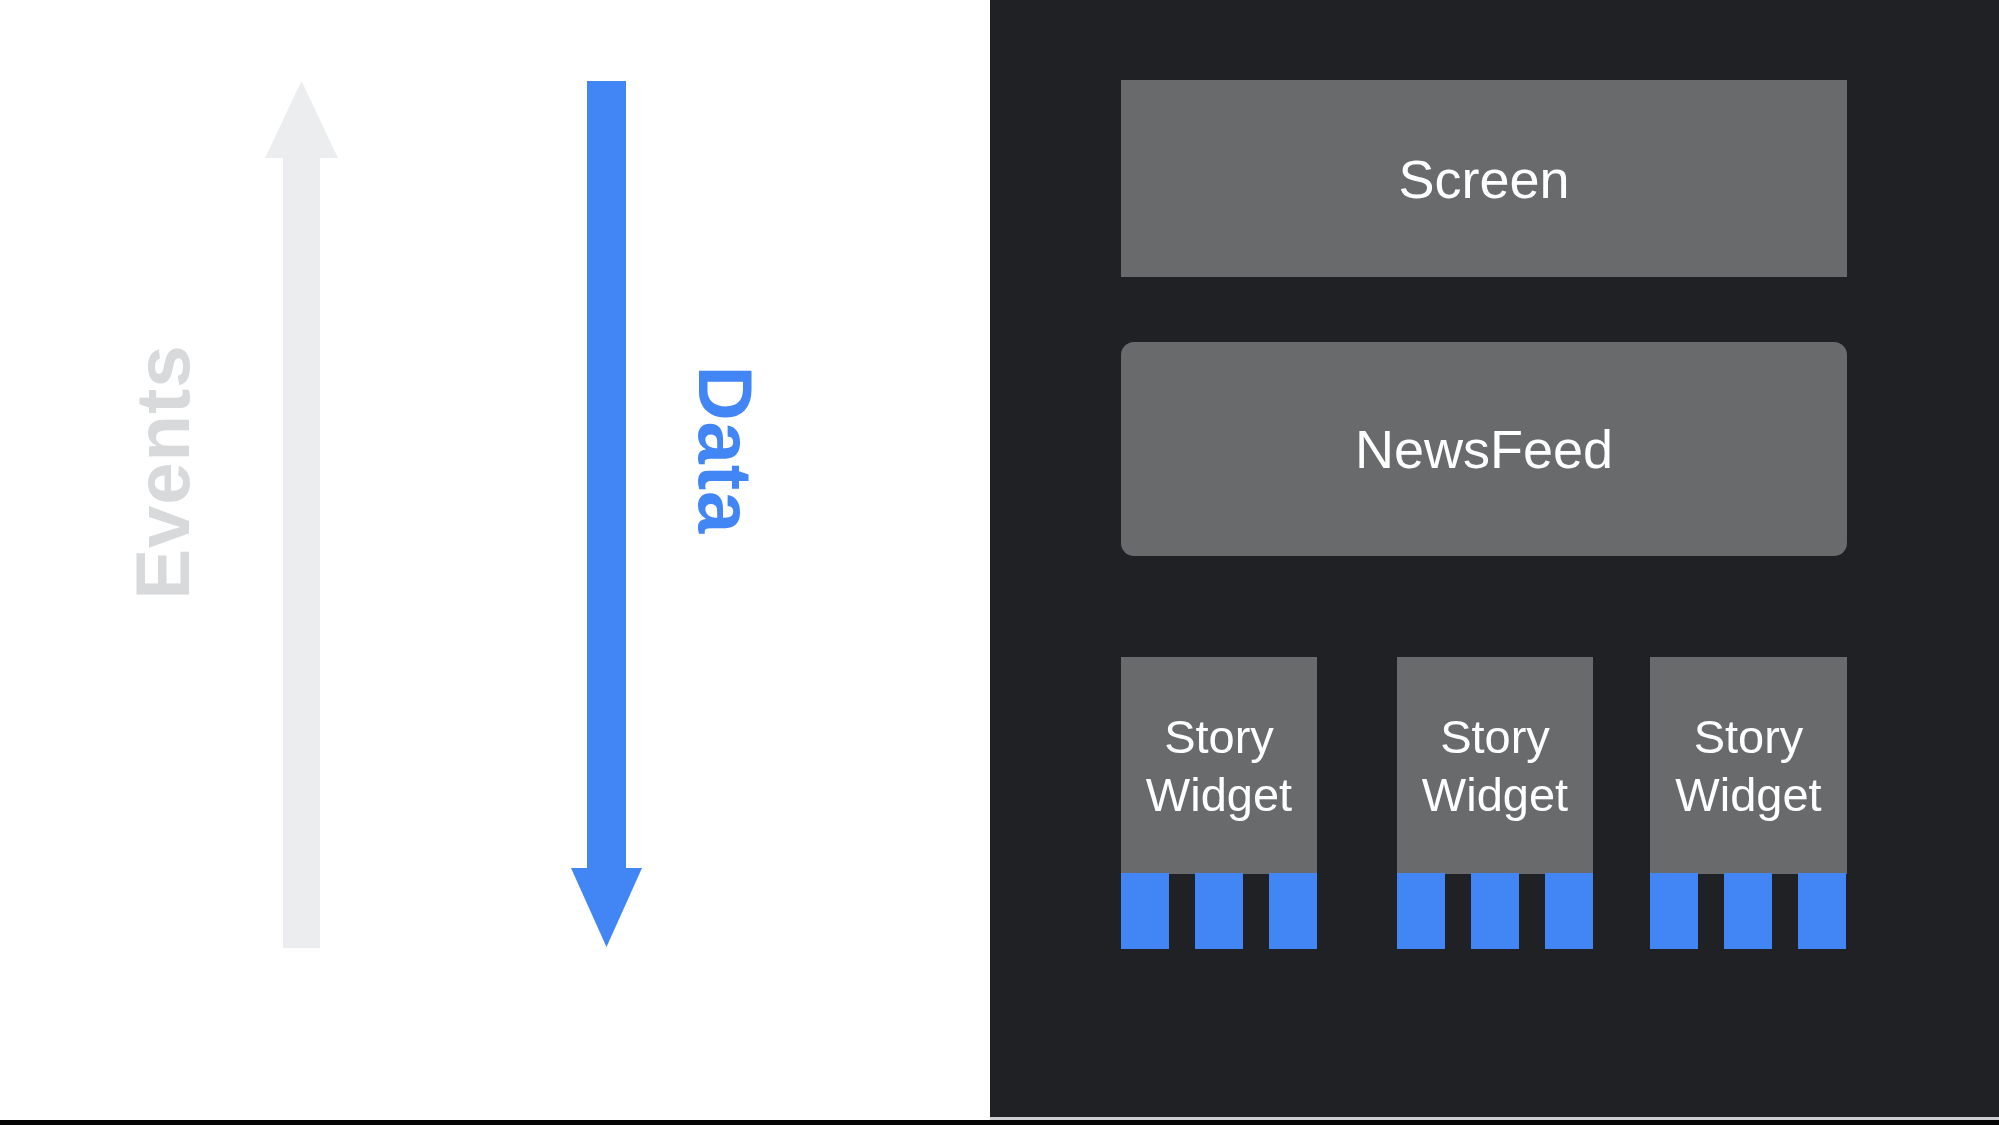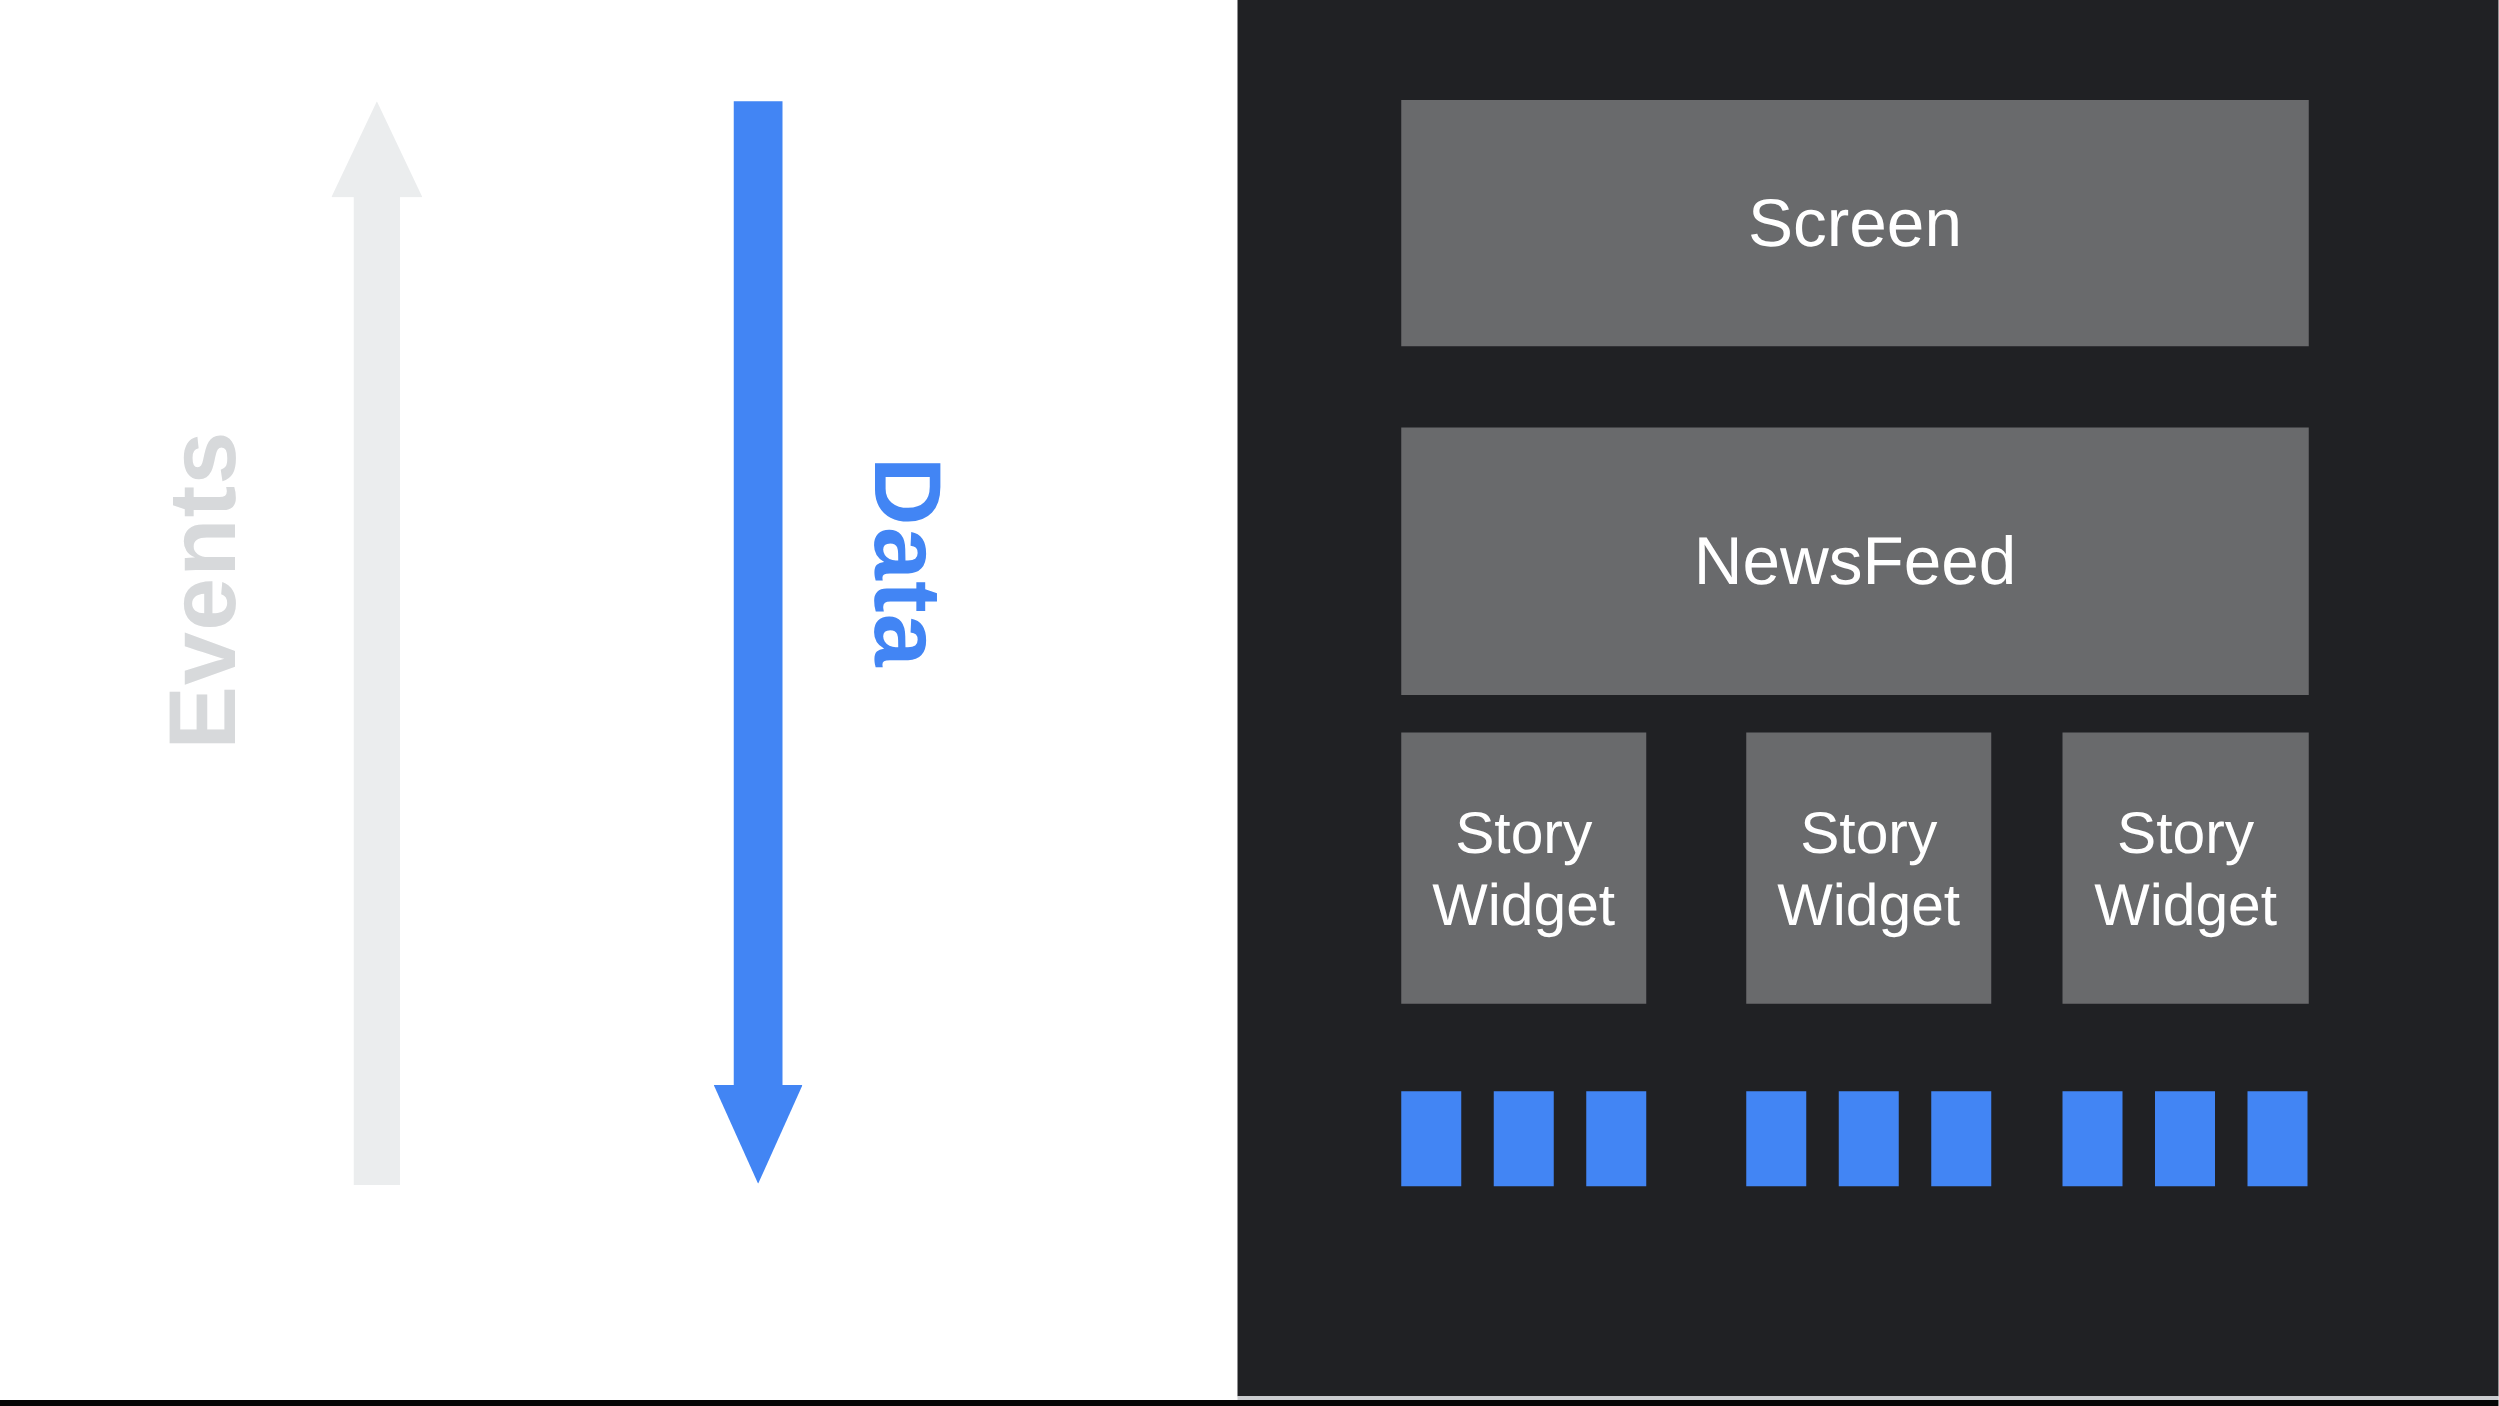--- a/index.html
+++ b/index.html
@@ -78,22 +78,22 @@
     background:var(--panel-dark);
   }
   .box{
     position:absolute;
     background:var(--box-gray);
     color:var(--box-text);
     display:flex;align-items:center;justify-content:center;
     text-align:center;
   }
   .box-screen  {left:131px;top:80px; width:726px;height:197px;font-size:54px;text-align:right;}
-  .box-newsfeed{left:131px;top:342px;width:726px;height:214px;font-size:54px;}
-  .box-story{top:586px;width:196px;height:217px;font-size:47px;line-height:58px;}
+  .box-newsfeed{left:131px;top:342px;width:726px;height:214px;font-size:54px;border-radius:13px;}
+  .box-story{top:657px;width:196px;height:217px;font-size:47px;line-height:58px;}
   .box-story.s1{left:131px;}
   .box-story.s2{left:407px;}
   .box-story.s3{left:660px;width:197px;}
 
   .block-row{position:absolute;top:873px;width:196px;height:76px;}
   .block-row.r1{left:131px;}
   .block-row.r2{left:407px;}
   .block-row.r3{left:660px;}
   .data-block{
     position:absolute;top:0;width:48px;height:76px;

